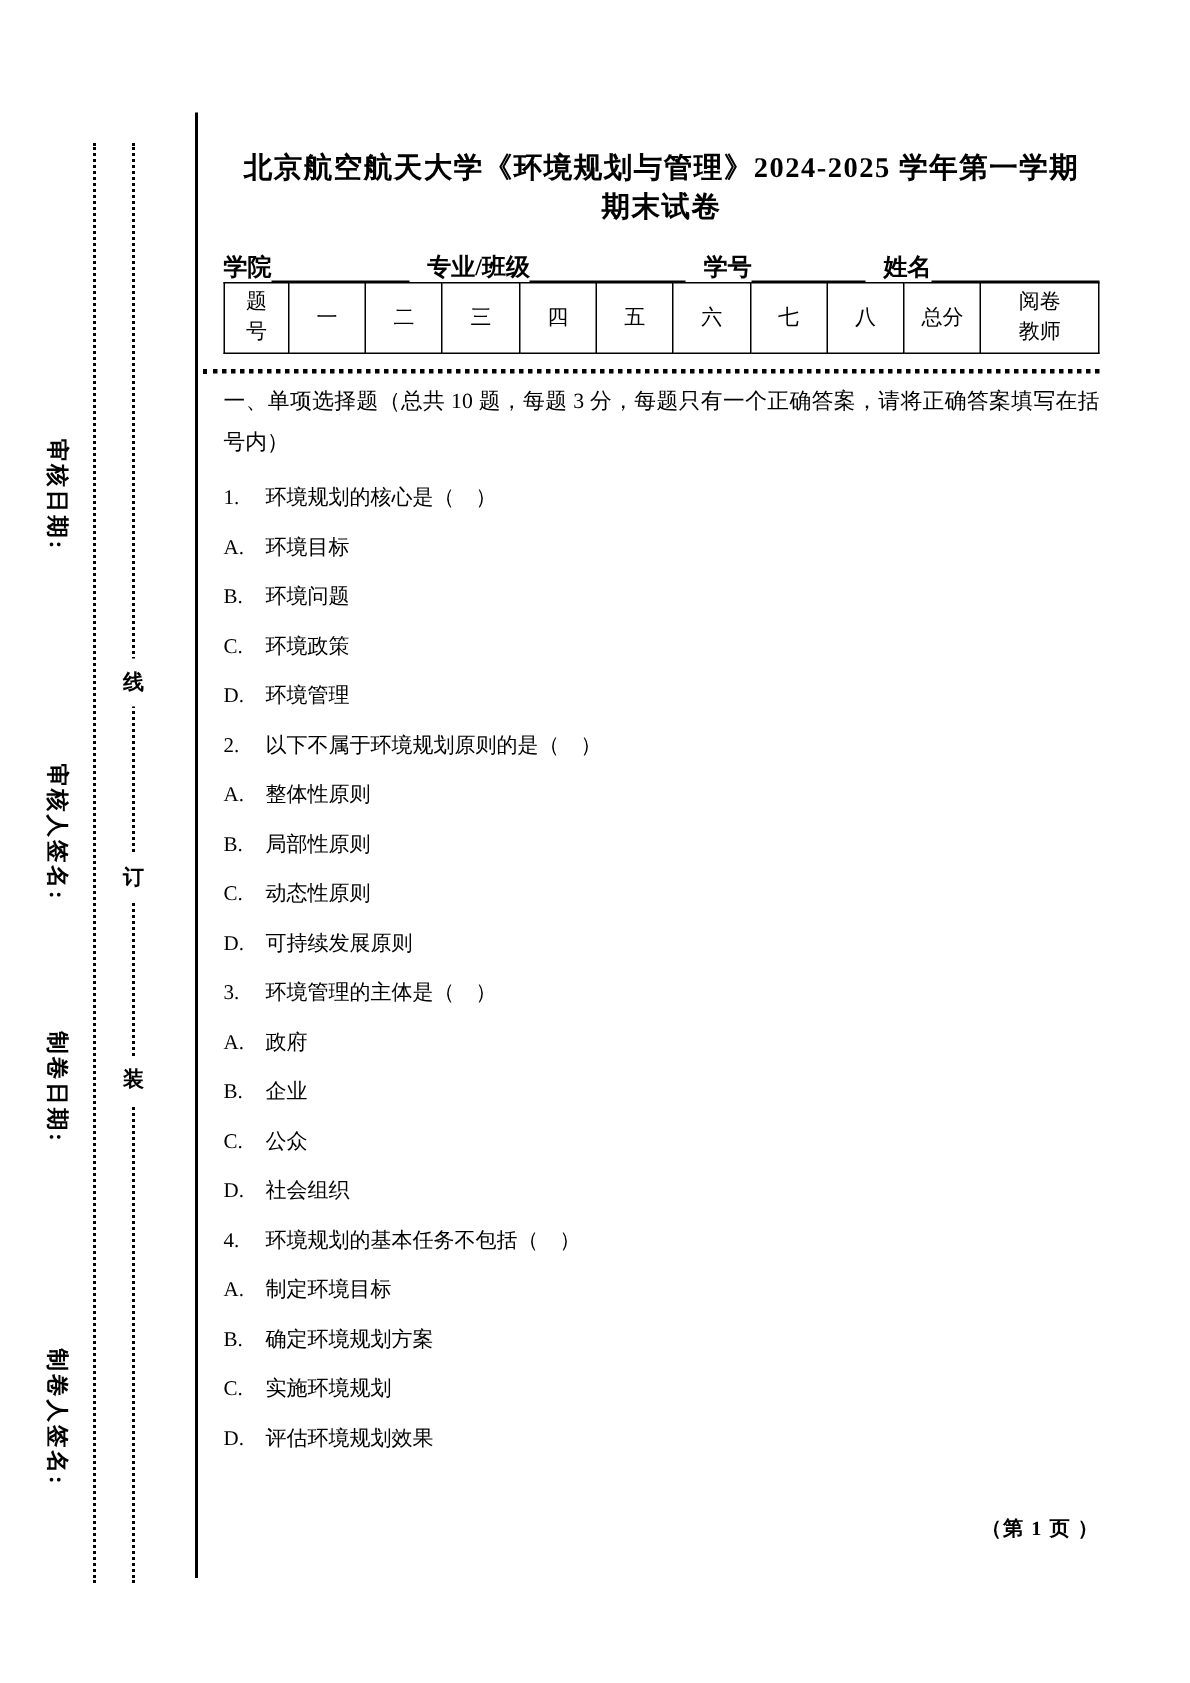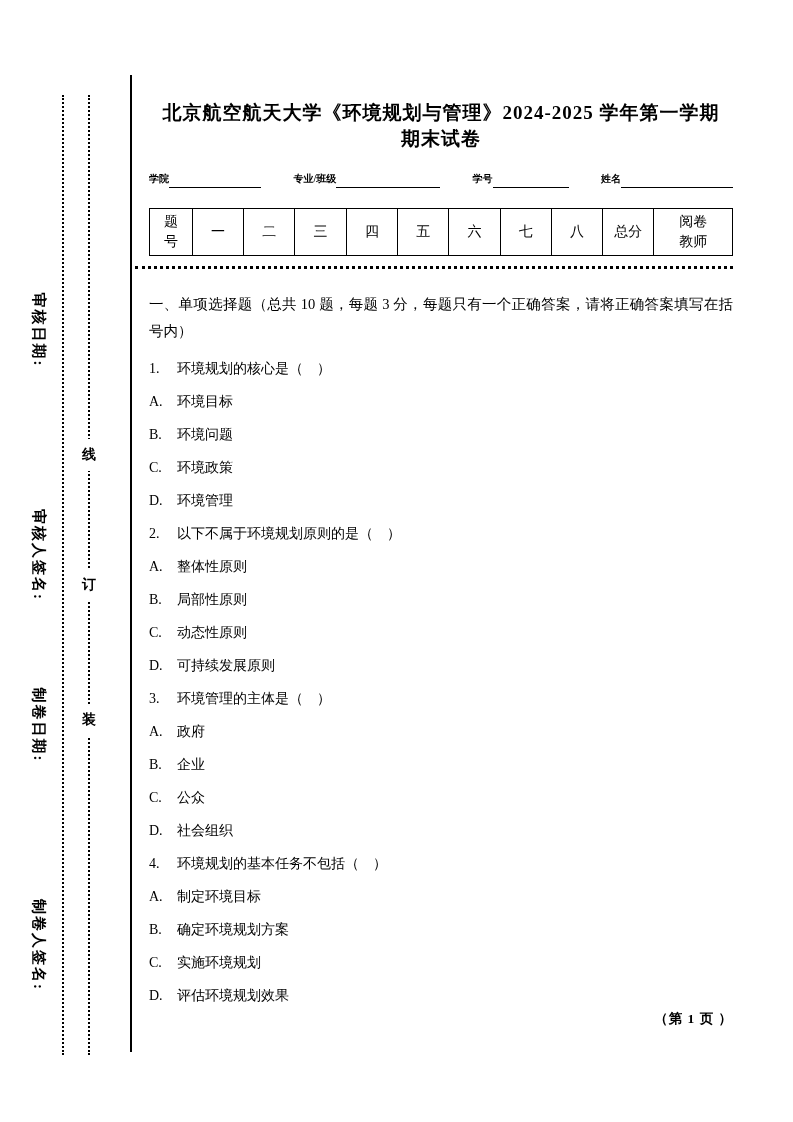--- a/index.html
+++ b/index.html
@@ -61,37 +61,36 @@
   }
   .title { text-align: center; font-weight: bold; font-size: 19px; letter-spacing: 1px; }
   .title .line1 { line-height: 26px; }
   .title .line2 { line-height: 26px; }
 
   .info-row {
     margin-top: 18px;
     display: flex;
     justify-content: space-between;
     align-items: flex-end;
-    font-size: 10px;
+    font-size: 16px;
     font-weight: 600;
   }
   .info-pair { display: flex; align-items: flex-end; }
   .info-label { white-space: nowrap; line-height: 18px; }
   .blank {
     display: inline-block;
     border-bottom: 1.5px solid #000;
     height: 17px;
   }
   .blank-1 { width: 92px; }
   .blank-2 { width: 104px; }
   .blank-3 { width: 76px; }
   .blank-4 { width: 112px; }
 
   table.score-table {
-    margin-top: 20px;
     width: 100%;
     border-collapse: collapse;
     table-layout: fixed;
   }
   table.score-table td {
     border: 1.5px solid #000;
     text-align: center;
     vertical-align: middle;
     font-size: 14px;
     padding: 0;
@@ -105,21 +104,21 @@
   .stack2 { display: inline-block; width: 32px; line-height: 1.4; }
 
   .dotted-sep {
     margin-top: 10px;
     margin-left: -14px;
     border-top: 3.5px dotted #000;
     height: 0;
   }
 
   .section-heading {
-    margin-top: 22px;
+    margin-top: 6px;
     font-size: 14.5px;
     line-height: 27px;
     text-align: justify;
   }
 
   .q-line {
     margin-top: 14px;
     line-height: 19px;
     font-size: 14px;
     display: flex;

